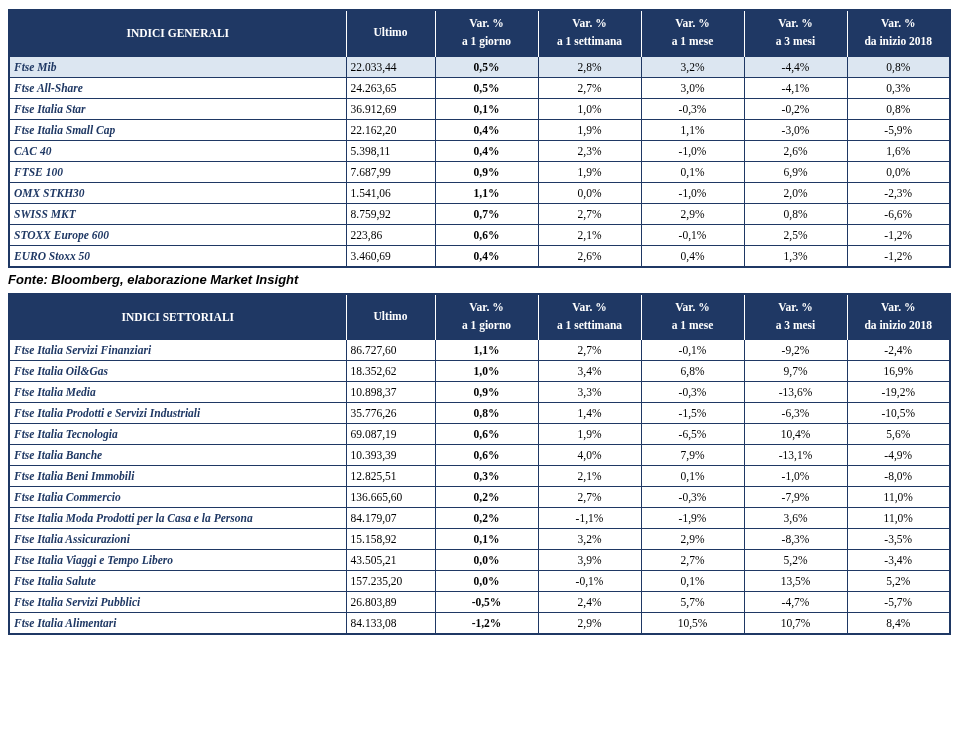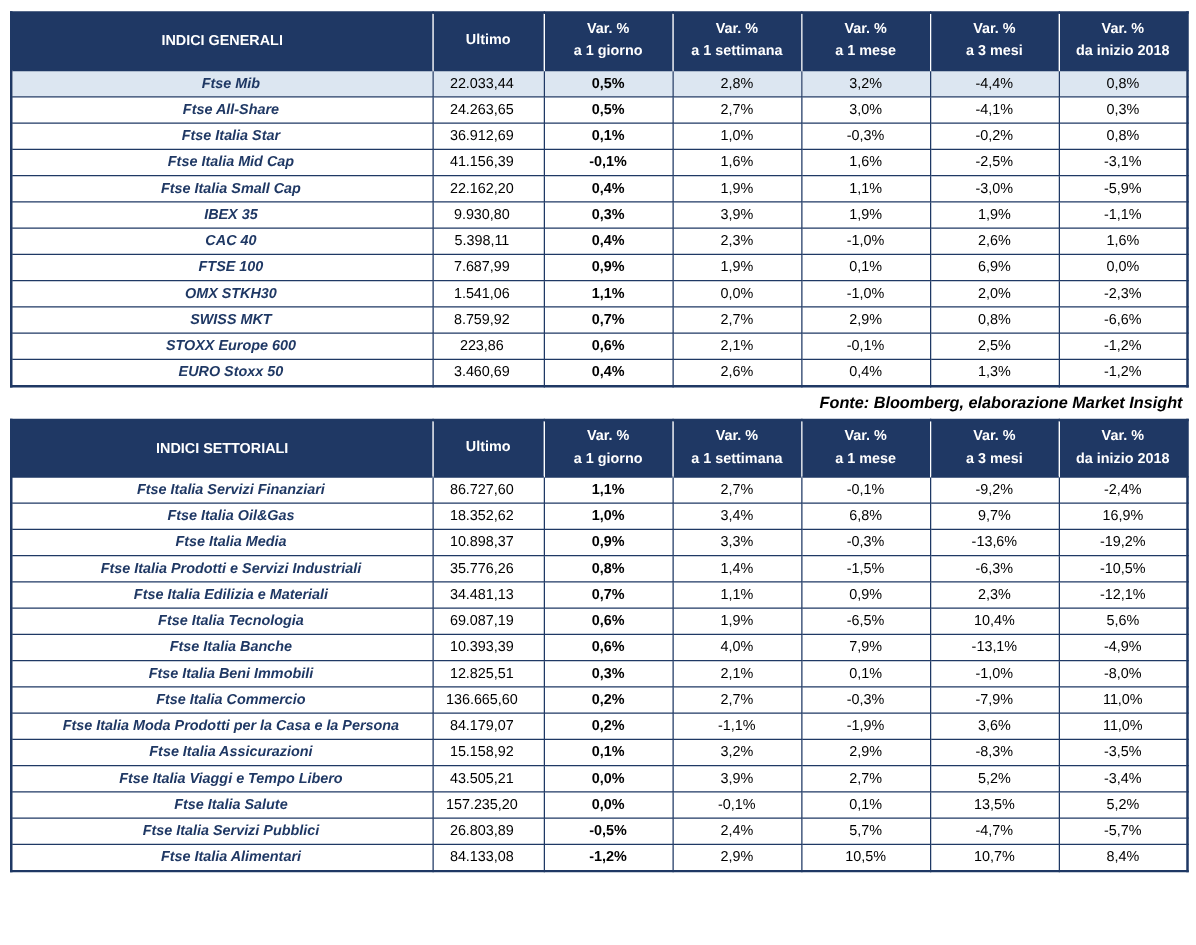--- a/index.html
+++ b/index.html
@@ -11,20 +11,21 @@
     -webkit-font-smoothing: antialiased;
   }
   :root { --navy: #1f3864; --highlight: #dce6f1; }
   .page { padding: 9px 8px 0 8px; }
 
   table.idx {
     border-collapse: collapse;
     table-layout: fixed;
     width: 941px;
     border: 2px solid var(--navy);
+    font-family: Liberation Serif, serif;
   }
   col.col-label  { width: 337px; }
   col.col-ultimo { width: 89px; }
   col.col-var    { width: 103px; }
 
   thead th {
     background: var(--navy);
     color: #ffffff;
     font-weight: bold;
     font-size: 11.5px;
@@ -45,32 +46,31 @@
     padding: 0 4px;
     vertical-align: middle;
     white-space: nowrap;
     overflow: hidden;
     background: #ffffff;
   }
   td.label {
     font-weight: bold;
     font-style: italic;
     color: var(--navy);
-    text-align: center;
-    padding-left: 18px;
-  }
-  td.ultimo { text-align: center; padding-right: 14px; }
+    text-align: left;
+    padding-left: 4px;
+  }
+  td.ultimo { text-align: left; padding-right: 14px; }
   td.var    { text-align: center; }
   td.var.day { font-weight: bold; }
 
   tr.highlight td { background: var(--highlight); }
   tr.group-start td { border-top: 3px solid var(--navy); }
 
   .fonte {
-    text-align: right;
     font-style: italic;
     font-weight: bold;
     font-size: 13px;
     padding: 4px 3px 6px 0;
   }
 </style>
 </head>
 <body>
 
 <div class="page">
@@ -136,47 +136,29 @@
           <tr>
             <td class="label">Ftse Italia Star</td>
             <td class="ultimo">36.912,69</td>
             <td class="var day">0,1%</td>
             <td class="var">1,0%</td>
             <td class="var">-0,3%</td>
             <td class="var">-0,2%</td>
             <td class="var">0,8%</td>
           </tr>
           <tr>
-            <td class="label">Ftse Italia Mid Cap</td>
-            <td class="ultimo">41.156,39</td>
-            <td class="var day">-0,1%</td>
-            <td class="var">1,6%</td>
-            <td class="var">1,6%</td>
-            <td class="var">-2,5%</td>
-            <td class="var">-3,1%</td>
-          </tr>
-          <tr>
             <td class="label">Ftse Italia Small Cap</td>
             <td class="ultimo">22.162,20</td>
             <td class="var day">0,4%</td>
             <td class="var">1,9%</td>
             <td class="var">1,1%</td>
             <td class="var">-3,0%</td>
             <td class="var">-5,9%</td>
           </tr>
           <tr>
-            <td class="label">IBEX 35</td>
-            <td class="ultimo">9.930,80</td>
-            <td class="var day">0,3%</td>
-            <td class="var">3,9%</td>
-            <td class="var">1,9%</td>
-            <td class="var">1,9%</td>
-            <td class="var">-1,1%</td>
-          </tr>
-          <tr>
             <td class="label">CAC 40</td>
             <td class="ultimo">5.398,11</td>
             <td class="var day">0,4%</td>
             <td class="var">2,3%</td>
             <td class="var">-1,0%</td>
             <td class="var">2,6%</td>
             <td class="var">1,6%</td>
           </tr>
           <tr>
             <td class="label">FTSE 100</td>
@@ -298,29 +280,20 @@
           <tr>
             <td class="label">Ftse Italia Prodotti e Servizi Industriali</td>
             <td class="ultimo">35.776,26</td>
             <td class="var day">0,8%</td>
             <td class="var">1,4%</td>
             <td class="var">-1,5%</td>
             <td class="var">-6,3%</td>
             <td class="var">-10,5%</td>
           </tr>
           <tr>
-            <td class="label">Ftse Italia Edilizia e Materiali</td>
-            <td class="ultimo">34.481,13</td>
-            <td class="var day">0,7%</td>
-            <td class="var">1,1%</td>
-            <td class="var">0,9%</td>
-            <td class="var">2,3%</td>
-            <td class="var">-12,1%</td>
-          </tr>
-          <tr>
             <td class="label">Ftse Italia Tecnologia</td>
             <td class="ultimo">69.087,19</td>
             <td class="var day">0,6%</td>
             <td class="var">1,9%</td>
             <td class="var">-6,5%</td>
             <td class="var">10,4%</td>
             <td class="var">5,6%</td>
           </tr>
           <tr>
             <td class="label">Ftse Italia Banche</td>

